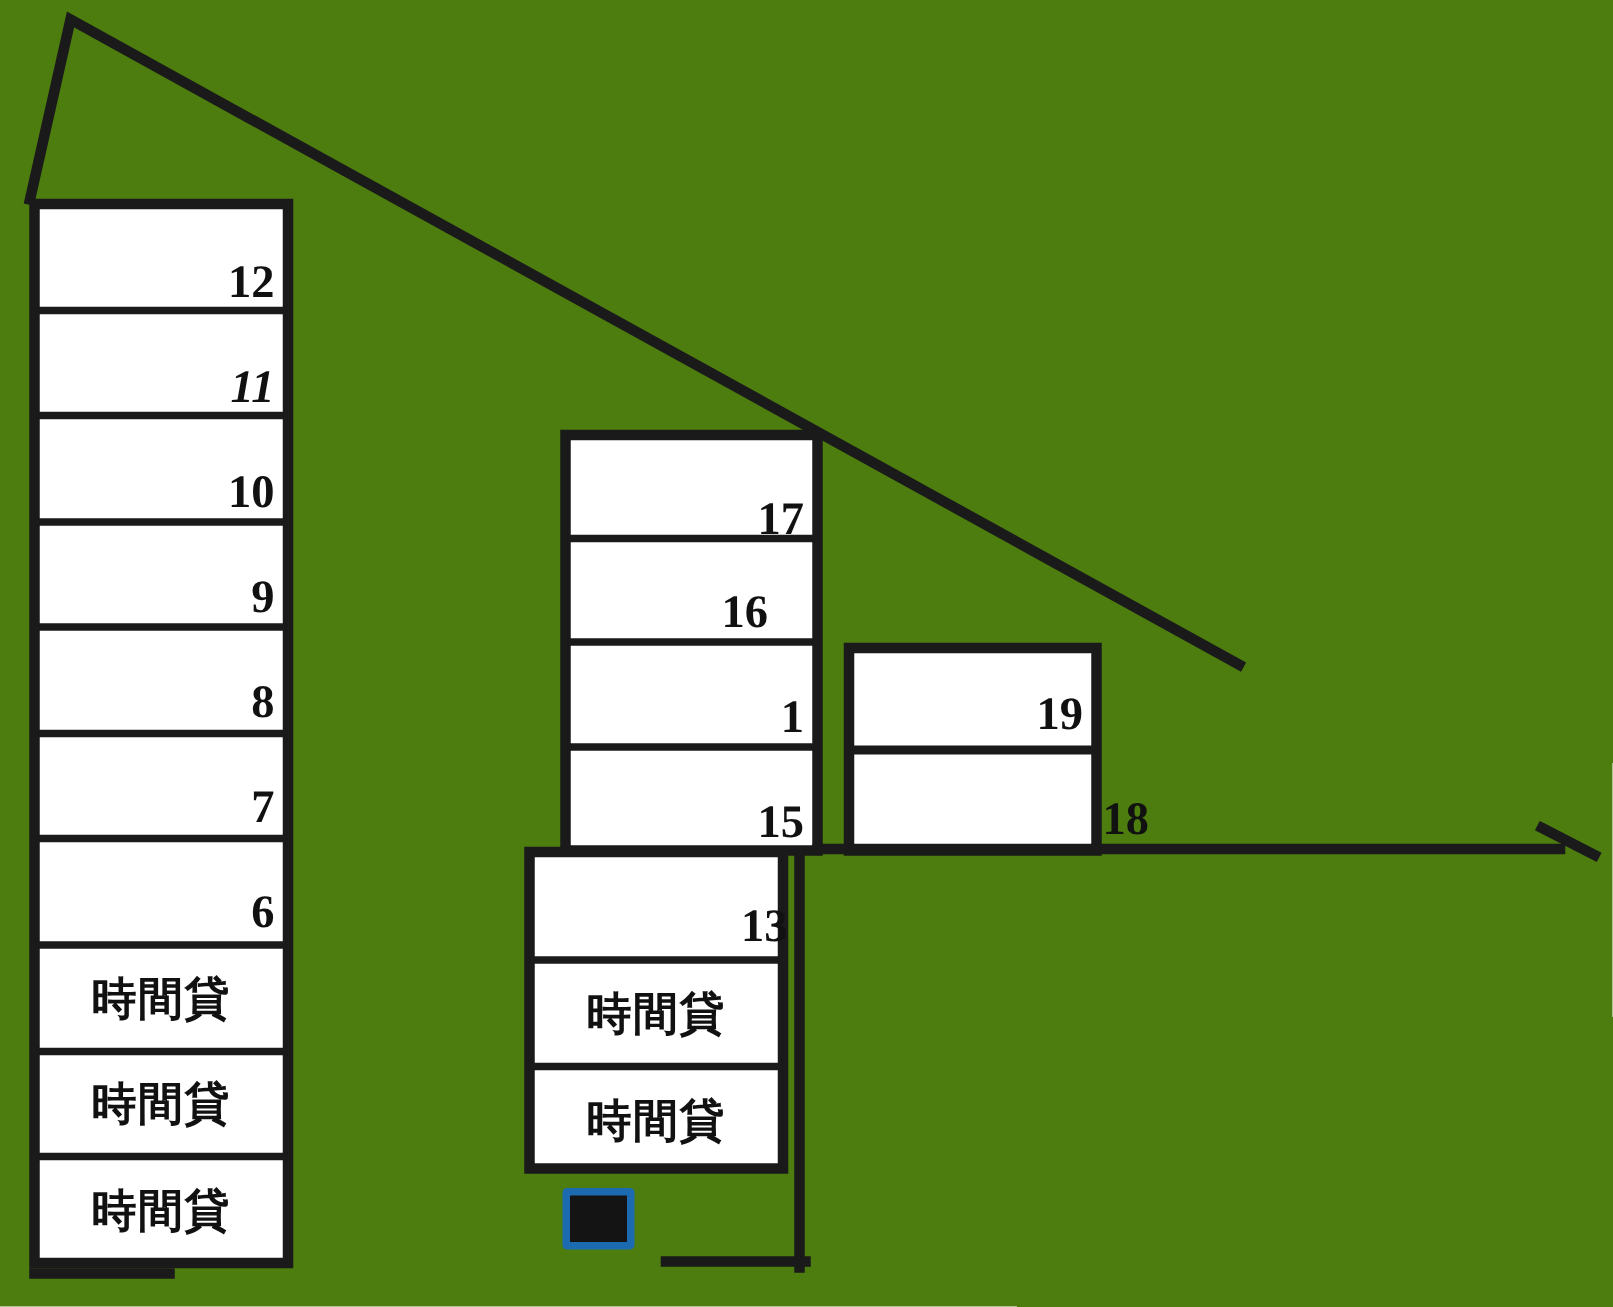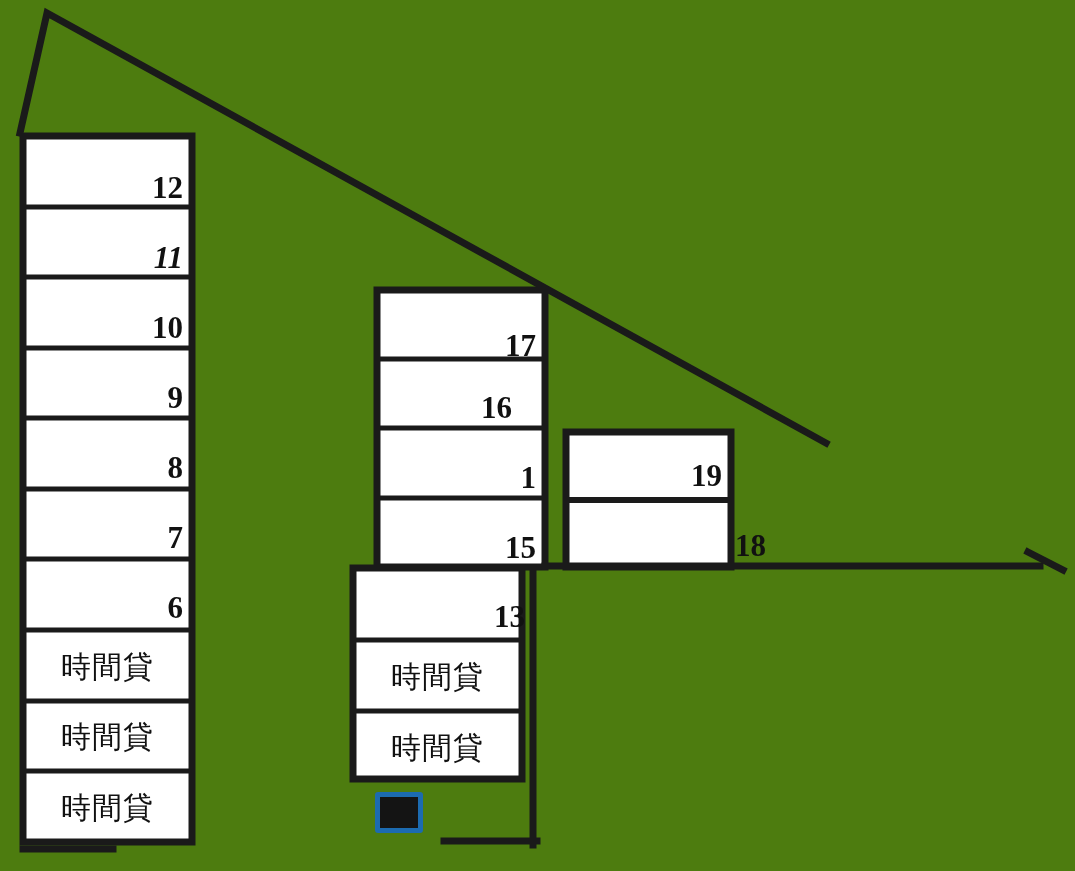--- a/index.html
+++ b/index.html
@@ -32,21 +32,21 @@
     line-height: 1;
     white-space: nowrap;
     letter-spacing: 0px;
   }
   .stall-label.num {
     font-family: "Liberation Serif", "DejaVu Serif", serif;
     font-weight: 700;
   }
   .stall-label.jp {
     font-family: "DejaVu Sans", "Liberation Sans", sans-serif;
-    font-weight: 400;
+    font-weight: 700;
     font-size: 30px;
     letter-spacing: 1px;
   }
   .align-right {
     text-align: right;
   }
   .align-left {
     text-align: right;
   }
   .align-center {

